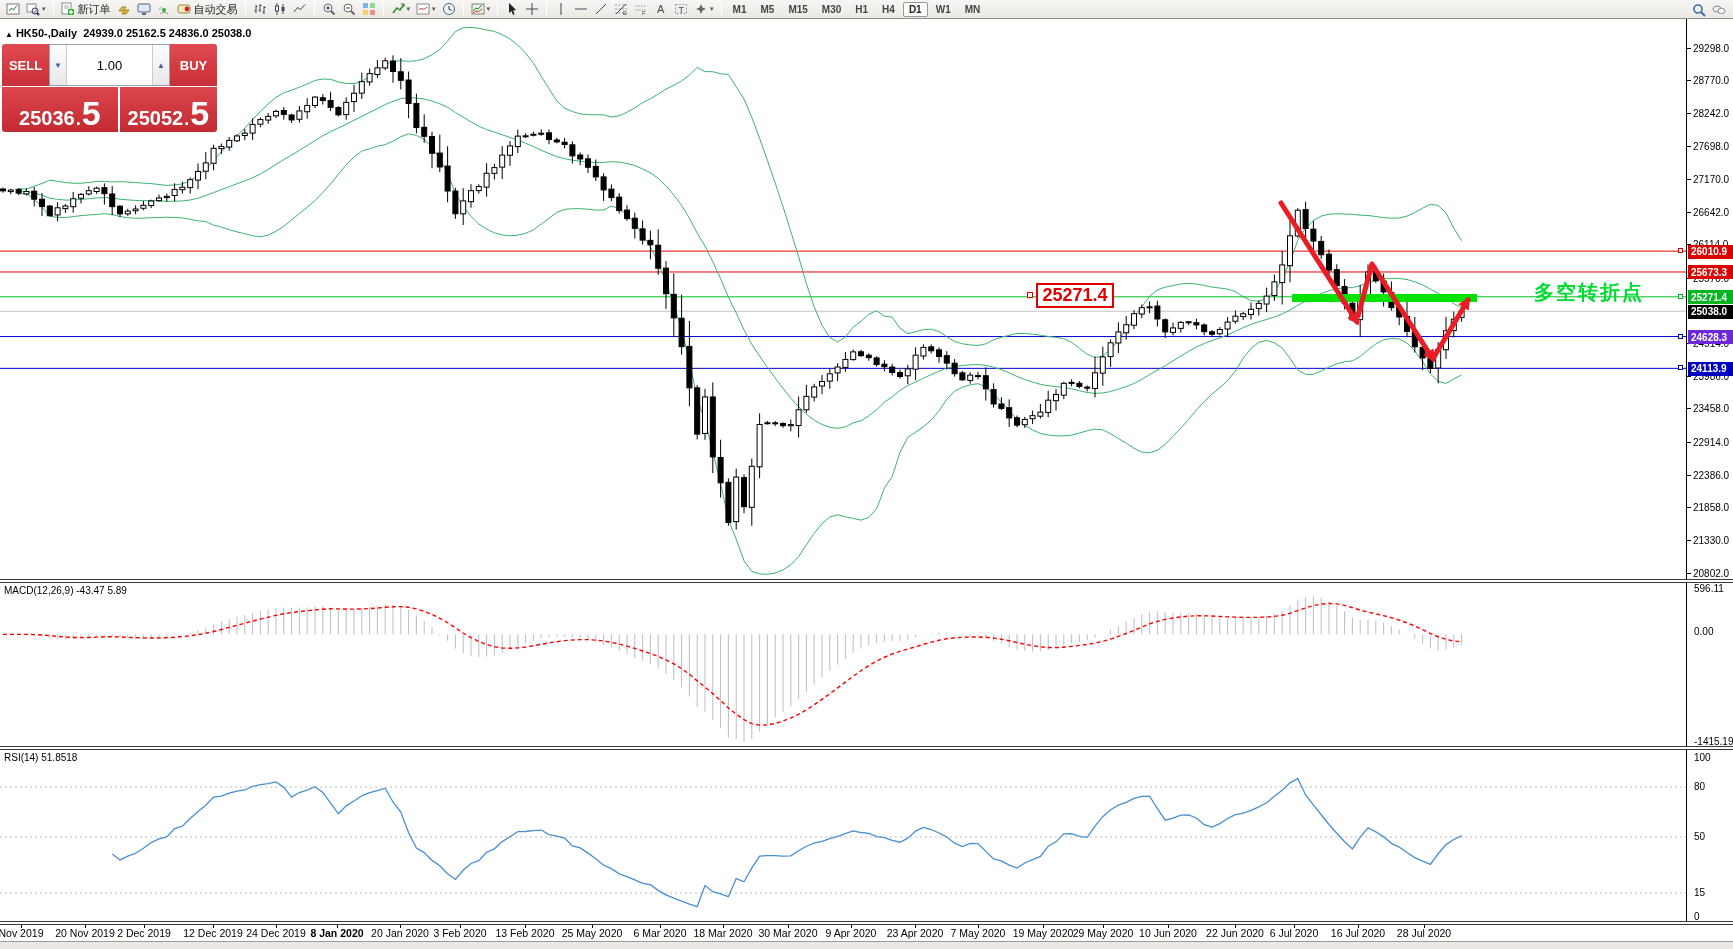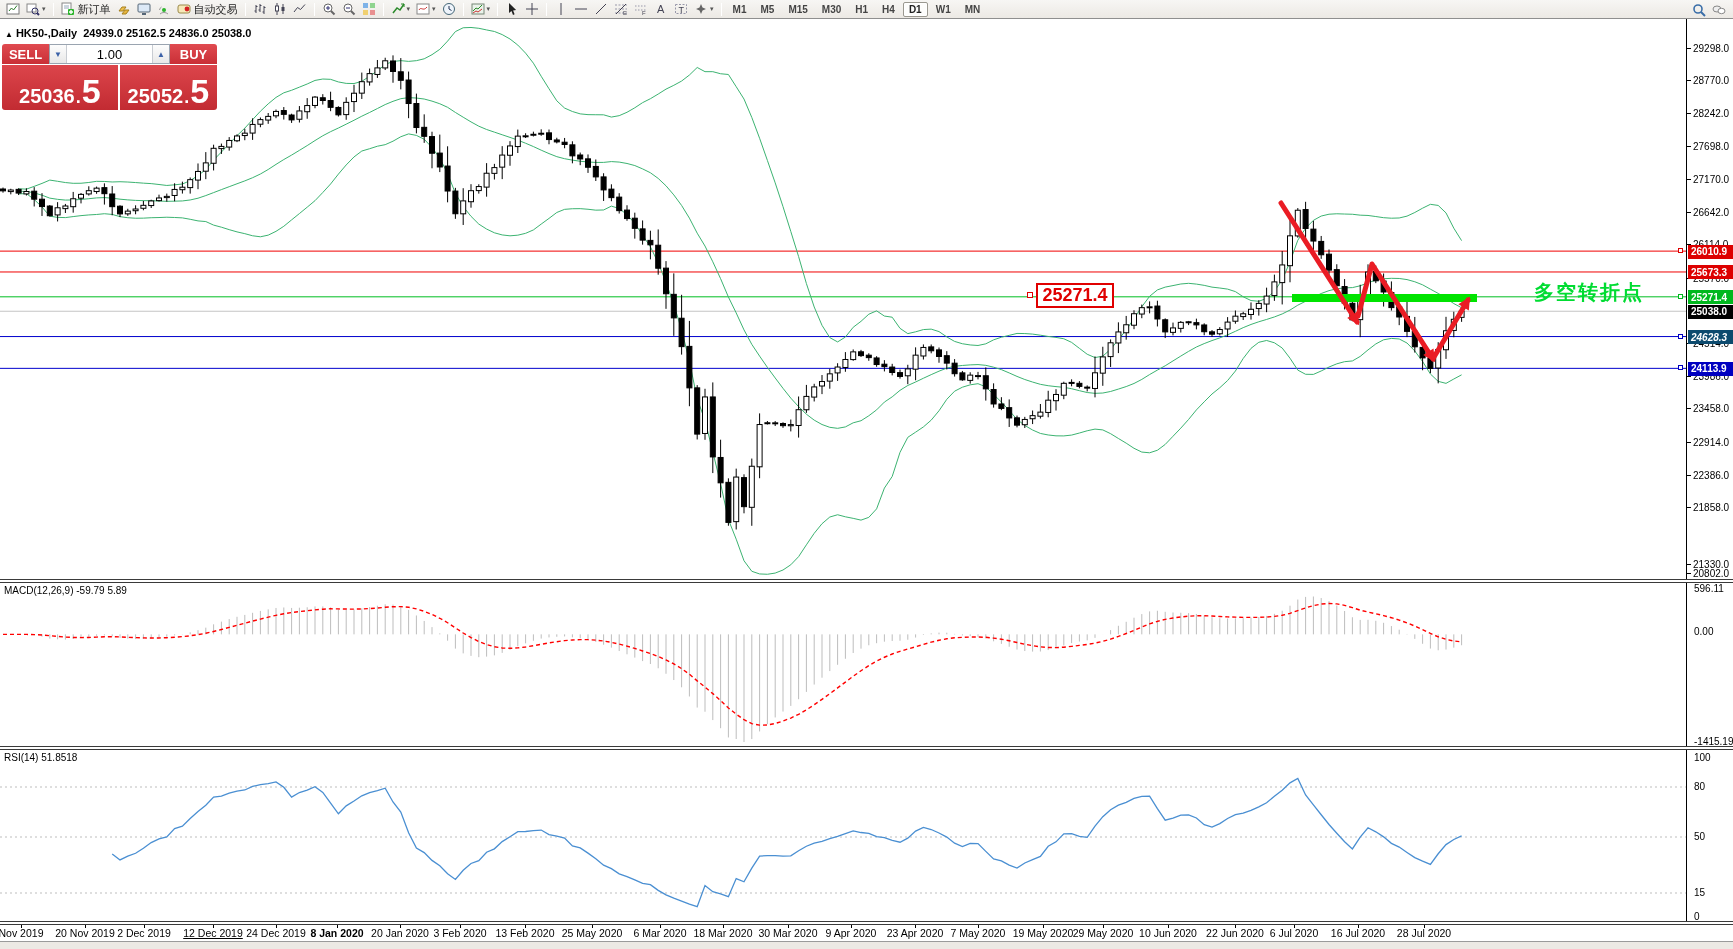--- a/index.html
+++ b/index.html
@@ -33,21 +33,21 @@
   #chart-title{position:absolute;left:5px;top:27px;font-size:11px;font-weight:bold;color:#000;z-index:8;}
   #chart-title .tri{font-size:8px;margin-right:3px;}
   #annotation-box{position:absolute;left:1036px;top:283px;width:78px;height:25px;border:2px solid #e00000;background:#fff;
                   color:#e00000;font-size:18px;font-weight:bold;display:flex;align-items:center;justify-content:center;z-index:8;}
   #annotation-marker{position:absolute;left:1027px;top:292px;width:6px;height:6px;border:1px solid #e00000;background:#fff;z-index:8;}
   #cn-note{position:absolute;left:1534px;top:279px;font-size:20px;font-weight:bold;color:#00dc32;letter-spacing:2px;z-index:8;white-space:nowrap;}
   #ind-label-macd{position:absolute;left:4px;top:585px;font-size:10px;color:#000;z-index:8;}
   #ind-label-rsi{position:absolute;left:4px;top:752px;font-size:10px;color:#000;z-index:8;}
   
   #trade-panel{position:absolute;left:2px;top:44px;width:215px;z-index:9;font-weight:bold;}
-  #tp-row1{display:flex;height:20px;}
+  #tp-row1{display:flex;height:42px;}
   .tp-btn{background:linear-gradient(#e04a50,#c92f36);color:#fff;font-size:13px;display:flex;align-items:center;justify-content:center;}
   #tp-sell{width:47px;border-radius:3px 0 0 0;}
   #tp-buy{width:47px;border-radius:0 3px 0 0;}
   #tp-stepper{flex:1;display:flex;background:#fff;border:1px solid #9aa4b0;}
   .tp-step-btn{width:17px;display:flex;align-items:center;justify-content:center;color:#3c62a8;font-size:8px;background:linear-gradient(#fdfdfd,#e8e8e8);}
   #tp-step-dn{border-right:1px solid #c8ccd2;}
   #tp-step-up{border-left:1px solid #c8ccd2;}
   #tp-volume{flex:1;display:flex;align-items:center;justify-content:center;font-size:13px;font-weight:normal;color:#000;}
   #tp-row2{display:flex;height:45px;margin-top:1px;}
   .tp-price{background:linear-gradient(#dc454b,#c22b32);color:#fff;display:flex;align-items:flex-end;justify-content:center;padding-bottom:4px;}
@@ -911,21 +911,21 @@
         <line x1="1414.8" y1="634.3462089196042" x2="1414.8" y2="638.8887329205794" stroke="#bdbdbd" stroke-width="1"></line>
         <line x1="1422.6" y1="634.3462089196042" x2="1422.6" y2="643.7912366765695" stroke="#bdbdbd" stroke-width="1"></line>
         <line x1="1430.3999999999999" y1="634.3462089196042" x2="1430.3999999999999" y2="648.5762338517848" stroke="#bdbdbd" stroke-width="1"></line>
         <line x1="1438.2" y1="634.3462089196042" x2="1438.2" y2="650.2715401052416" stroke="#bdbdbd" stroke-width="1"></line>
         <line x1="1446" y1="634.3462089196042" x2="1446" y2="649.5540723179652" stroke="#bdbdbd" stroke-width="1"></line>
         <line x1="1453.8" y1="634.3462089196042" x2="1453.8" y2="647.6755596153711" stroke="#bdbdbd" stroke-width="1"></line>
         <line x1="1461.6" y1="634.3462089196042" x2="1461.6" y2="645.2511859910487" stroke="#bdbdbd" stroke-width="1"></line>
       </g>
       <polyline points="3,634.3462089196042 10.8,634.3299120813846 18.6,634.364836032189 26.4,634.3982876838622 34.2,634.5822986486759 42,634.9975860977484 49.8,635.7171903875292 57.6,636.4281870759576 65.4,637.0563326867458 73.2,637.4491169640972 81,637.5795282902658 88.8,637.457850109826 96.6,637.1268525309875 104.39999999999999,636.785807545098 112.2,636.7095361009282 120,636.9419303740405 127.8,637.2943917960698 135.6,637.6548308693214 143.4,637.9203500461041 151.2,638.0171448547877 159,637.9354522987925 166.79999999999998,637.7061180291232 174.6,637.2504053006248 182.4,636.6257174401175 190.2,635.7722181754211 198,634.6532369596167 205.79999999999998,633.2552050207556 213.6,631.4674857711955 221.4,629.4982554186004 229.2,627.4109670671146 237,625.2852148995474 244.79999999999998,623.2116071115664 252.6,621.131020998426 260.4,619.0888824471876 268.2,617.1490285688885 276,615.3153028371867 283.8,613.7456323919565 291.59999999999997,612.5810513235225 299.4,611.6026824970296 307.2,610.7370131092241 315,609.8723309426562 322.8,609.1775852874194 330.59999999999997,608.8188561158436 338.4,608.8972268216801 346.2,609.0550282890586 354,609.1300874363438 361.8,608.9769618316443 369.59999999999997,608.5858405485204 377.4,608.0108733683643 385.2,607.2691964475008 393,606.7363830931776 400.8,606.6016462503629 408.59999999999997,607.2490296819075 416.4,608.8926428548793 424.2,611.307440062249 432,614.468594799877 439.8,618.2510886251849 447.59999999999997,622.740411035059 455.4,627.9163958215277 463.2,633.0100639442048 471,637.5853451982749 478.8,641.5058655609561 486.59999999999997,644.5286249220874 494.4,646.6948702724897 502.2,647.9329202179913 510,648.311610950463 517.8,647.9045031957398 525.6,646.9883538818951 533.4,645.7422322443167 541.1999999999999,644.3080037635148 549,642.934254724225 556.8,641.6975358078156 564.6,640.6458665872319 572.4,639.9776039669954 580.1999999999999,639.6339827818539 588,639.6649161828946 595.8,640.1089891753819 603.6,641.0348993493841 611.4,642.352973904037 619.1999999999999,644.0887001556465 627,646.1306909423912 634.8,648.4250891373588 642.6,650.9604370431904 650.4,653.5690596420968 658.1999999999999,656.509928033118 666,659.96260169249 673.8,663.9776556428079 681.6,668.6397436329707 689.4,674.2062915714512 697.1999999999999,680.8782263480307 705,687.0469594818303 712.8,693.6512315214937 720.6,700.5633848713038 728.4,707.9436683417591 736.1999999999999,714.1596042282777 744,719.7276833826221 751.8,723.5983326048965 759.6,725.1674903886706 767.4,724.9687117142018 775.1999999999999,723.4674365310257 783,721.0823081476467 790.8,718.0491659560906 798.6,714.2817927678938 806.4,709.8043859778479 814.1999999999999,704.7554529455184 822,699.3456953005096 829.8,693.6915738602379 837.6,687.9097733180182 845.4,682.0788878854884 853.1999999999999,676.2623526024614 861,670.7386937547257 868.8,665.6453747530038 876.6,661.1550296275888 884.4,657.2591508843625 892.1999999999999,654.0045601451282 900,651.3562094465852 907.8,649.0376502214884 915.6,646.7397901891168 923.4,644.3935186734966 931.1999999999999,642.1836653910052 939,640.2705216928242 946.8,638.762647295184 954.6,637.7885744455112 962.4,637.3144855628889 970.1999999999999,637.0778279710188 978,637.0053199137419 985.8,637.2978311564304 993.6,638.098072506749 1001.4,639.2543165124952 1009.1999999999999,640.7519086043093 1017,642.5139026740306 1024.8,644.2174073317365 1032.6,645.6966482535588 1040.3999999999999,646.8620676324421 1048.2,647.5027941589011 1056,647.6374761310565 1063.8,647.1954030285863 1071.6,646.3809371261165 1079.3999999999999,645.4145938669847 1087.2,644.401484130539 1095,643.0952108680073 1102.8,641.3372812459052 1110.6,639.0911689143762 1118.3999999999999,636.4298957044018 1126.2,633.5000330189429 1134,630.3377255871158 1141.8,627.0838585083704 1149.6,623.9421773760531 1157.3999999999999,621.3018562877027 1165.2,619.4012168212685 1173,618.01892590057 1180.8,616.9604316659954 1188.6,616.1876351540941 1196.3999999999999,615.7382419985938 1204.2,615.693741404734 1212,615.9972295620397 1219.8,616.4510367484593 1227.6,616.8688416597536 1235.3999999999999,617.1639944508933 1243.2,617.358216384533 1251,617.4281213275148 1258.8,617.337721635112 1266.6,617.0452004814267 1274.3999999999999,616.3976381769464 1282.2,615.264606146729 1290,613.3504740827461 1297.8,610.584884927592 1305.6,607.8480465016876 1313.3999999999999,605.5836834079923 1321.2,604.0730006958237 1329,603.4888088849985 1336.8,603.8963980860864 1344.6,605.3196302654636 1352.3999999999999,607.7053200489811 1360.2,610.1425942646304 1368,612.0750190575068 1375.8,613.8147417389549 1383.6,615.6121976642089 1391.3999999999999,617.705063247788 1399.2,620.098645079322 1407,622.8743502036003 1414.8,626.0772267469962 1422.6,629.6200287329108 1430.3999999999999,633.4112697566856 1438.2,636.7833238263968 1446,639.3374735247105 1453.8,641.0050907428426 1461.6,641.8543097924838" fill="none" stroke="#ff0000" stroke-width="1.4" stroke-dasharray="4,3"></polyline>
     </svg>
-  <div id="ind-label-macd">MACD(12,26,9) -59.79 5.89</div>
+  <div id="ind-label-macd">MACD(12,26,9) -43.47 5.89</div>
 
   <svg id="rsi-svg" class="panel-svg" style="top:750px" width="1686" height="171" viewBox="0 750 1686 171">
       <line x1="0" y1="787" x2="1686" y2="787" stroke="#bdbdbd" stroke-width="1" stroke-dasharray="2,3"></line>
       <line x1="0" y1="837" x2="1686" y2="837" stroke="#bdbdbd" stroke-width="1" stroke-dasharray="2,3"></line>
       <line x1="0" y1="893" x2="1686" y2="893" stroke="#bdbdbd" stroke-width="1" stroke-dasharray="2,3"></line>
       <polyline points="112.2,854.084723339262 120,859.9480492327447 127.8,856.167092716752 135.6,853.2714667128338 143.4,848.264480939068 151.2,842.5858356768713 159,838.8593082171561 166.79999999999998,836.8484707895752 174.6,828.6443672120538 182.4,826.1920107038494 190.2,818.5179059291705 198,811.4728178654696 205.79999999999998,805.2887148046947 213.6,797.0136665365227 221.4,796.0863706368656 229.2,793.23743442053 237,791.2134973768415 244.79999999999998,789.9820205209213 252.6,786.4474251587623 260.4,784.6857709181796 268.2,783.5600498184386 276,781.875035562884 283.8,787.2808004228768 291.59999999999997,797.1026647711252 299.4,792.5494407352608 307.2,790.129073726295 315,786.7150872177824 322.8,792.4718604047789 330.59999999999997,803.2427325517251 338.4,813.8288610551729 346.2,805.8588959498975 354,801.0166554528776 361.8,795.8105189463467 369.59999999999997,792.6507361879724 377.4,790.5746213804707 385.2,788.1547903124846 393,801.9767915853056 400.8,812.0262752527443 408.59999999999997,832.8004883183974 416.4,848.0088802044077 424.2,852.5916177047529 432,860.394800575473 439.8,865.821565696502 447.59999999999997,873.647613099314 455.4,879.484340971396 463.2,870.2742591257287 471,863.4537399705964 478.8,860.7163575558534 486.59999999999997,852.2486537700408 494.4,848.8423828373716 502.2,841.5993496581443 510,836.6816600838077 517.8,831.6616180624635 525.6,831.4819250397426 533.4,830.6554154798628 541.1999999999999,830.0575387326976 549,834.5170515923807 556.8,836.1725251443905 564.6,838.0401875910421 572.4,845.8907457219472 580.1999999999999,847.9184814718883 588,853.130700951879 595.8,858.6475654824484 603.6,865.156552738007 611.4,868.6076872544438 619.1999999999999,873.8197682189611 627,876.665871225763 634.8,879.9107489767754 642.6,883.4292494319664 650.4,884.7335560387525 658.1999999999999,890.333334467465 666,894.8415817103753 673.8,898.0982566950828 681.6,901.0950269353767 689.4,904.2245864440309 697.1999999999999,906.6773876816775 705,885.4938752445557 712.8,891.7464028324391 720.6,893.8819671722608 728.4,896.7046094240729 736.1999999999999,878.5477839179878 744,881.7888606746764 751.8,868.1426971962275 759.6,856.1133492900551 767.4,855.6140719274922 775.1999999999999,855.6302469520846 783,856.1954811339951 790.8,855.8312886757532 798.6,850.698932205268 806.4,846.2380417472937 814.1999999999999,843.090912240648 822,841.2853379415849 829.8,838.6344388071251 837.6,836.2658376716591 845.4,833.6195261053671 853.1999999999999,830.9339092785146 861,832.5202099827077 868.8,833.4144333541594 876.6,836.5561750976333 884.4,837.543749612072 892.1999999999999,840.3429930084674 900,842.2506408634565 907.8,838.1392422741604 915.6,831.1290209194702 923.4,827.4617682397608 931.1999999999999,829.5124958540428 939,833.0300666922126 946.8,837.0799854696731 954.6,843.179834188477 962.4,846.5369228598371 970.1999999999999,843.3211484761482 978,843.6005737706729 985.8,851.3468209703788 993.6,858.8685394602838 1001.4,860.8983457519537 1009.1999999999999,865.0995421595125 1017,868.0802112199011 1024.8,862.9600655708479 1032.6,859.5544521626399 1040.3999999999999,856.3869198765385 1048.2,846.2676904250242 1056,841.8419863988566 1063.8,833.832251375402 1071.6,833.6647289041359 1079.3999999999999,836.3242648117036 1087.2,837.2751820503535 1095,826.2053811412795 1102.8,816.7048520724928 1110.6,809.7974377850937 1118.3999999999999,805.2025753692691 1126.2,802.3936381963907 1134,798.4192634630584 1141.8,796.3840628993562 1149.6,796.0839537363796 1157.3999999999999,808.6911517184075 1165.2,820.2151372569981 1173,818.1015627061379 1180.8,815.1677546076432 1188.6,814.8342265177791 1196.3999999999999,817.975649539732 1204.2,824.6477913989838 1212,827.0140090692827 1219.8,823.5791567277336 1227.6,818.4858216281119 1235.3999999999999,814.6849456140785 1243.2,813.1744424663921 1251,810.3550783415855 1258.8,806.8370603412841 1266.6,802.8227149986972 1274.3999999999999,796.2229277808899 1282.2,790.1420681354905 1290,782.8388509883257 1297.8,778.43837987255 1305.6,795.0145820778965 1313.3999999999999,804.9701761603189 1321.2,814.7690633056675 1329,824.5200787405752 1336.8,833.2421091537151 1344.6,841.7669042555916 1352.3999999999999,848.9721090406604 1360.2,837.0828328370395 1368,827.7271139529809 1375.8,831.7988706204414 1383.6,836.8356984745046 1391.3999999999999,843.3702350814051 1399.2,847.071062999554 1407,852.4196133852687 1414.8,857.6553459936662 1422.6,861.1679428697646 1430.3999999999999,864.3580443597464 1438.2,853.7601418947949 1446,844.6009712241062 1453.8,839.4562340818889 1461.6,835.9623928961114" fill="none" stroke="#4a8fd2" stroke-width="1.3"></polyline>
     </svg>
   <div id="ind-label-rsi">RSI(14) 51.8518</div>
 
   <div id="price-axis">
@@ -978,56 +978,56 @@
         <span class="txt">22914.0</span>
       </div>
       <div class="axis-tick" style="top: 450.119px;">
         <span class="dash"></span>
         <span class="txt">22386.0</span>
       </div>
       <div class="axis-tick" style="top: 482.746px;">
         <span class="dash"></span>
         <span class="txt">21858.0</span>
       </div>
-      <div class="axis-tick" style="top: 515.373px; margin-top: 24px;">
+      <div class="axis-tick" style="top: 515.373px;">
         <span class="dash"></span>
         <span class="txt">21330.0</span>
       </div>
       <div class="axis-tick" style="top: 548px;">
         <span class="dash"></span>
         <span class="txt">20802.0</span>
       </div>
       <div class="line-label" style="top: 225.622px; background: rgb(221, 0, 0);">26010.9</div>
       <div class="line-marker" style="left: -9px; top: 229.122px; border: 1px solid rgb(221, 0, 0);"></div>
       <div class="line-label" style="top: 246.484px; background: rgb(221, 0, 0);">25673.3</div>
       <div class="line-label" style="top: 271.319px; background: rgb(0, 184, 30);">25271.4</div>
       <div class="line-marker" style="left: -9px; top: 274.819px; border: 1px solid rgb(0, 184, 30);"></div>
       <div class="line-label" style="top: 285.742px; background: rgb(0, 0, 0);">25038.0</div>
-      <div class="line-label" style="top: 311.058px; background: #0c4a6e; font-style: italic;">24628.3</div>
+      <div class="line-label" style="top: 311.058px; background: #6d28d9;">24628.3</div>
       <div class="line-marker" style="left: -9px; top: 314.558px; border: 1px solid rgb(0, 0, 192);"></div>
       <div class="line-label" style="top: 342.845px; background: rgb(0, 0, 192);">24113.9</div>
       <div class="line-marker" style="left: -9px; top: 346.345px; border: 1px solid rgb(0, 0, 192);"></div>
       <div class="ind-axis-label" style="top: 564px;">596.11</div>
       <div class="ind-axis-label" style="top: 607px;">0.00</div>
       <div class="ind-axis-label" style="top: 717px;">-1415.19</div>
       <div class="ind-axis-label" style="top: 733px;">100</div>
       <div class="ind-axis-label" style="top: 762px;">80</div>
       <div class="ind-axis-label" style="top: 812px;">50</div>
       <div class="ind-axis-label" style="top: 868px;">15</div>
       <div class="ind-axis-label" style="top: 892px;">0</div>
     </div>
   <div id="date-axis">
       <div class="date-tick" style="left: 21px;"></div>
       <div class="date-label" style="left: 21px;">Nov 2019</div>
       <div class="date-tick" style="left: 85px;"></div>
       <div class="date-label" style="left: 85px;">20 Nov 2019</div>
       <div class="date-tick" style="left: 144px;"></div>
       <div class="date-label" style="left: 144px;">2 Dec 2019</div>
       <div class="date-tick" style="left: 213px;"></div>
-      <div class="date-label" style="left: 213px; text-decoration: underline;">12 Dec 2019</div>
+      <div class="date-label" style="left: 213px;">12 Dec 2019</div>
       <div class="date-tick" style="left: 276px;"></div>
       <div class="date-label" style="left: 276px;">24 Dec 2019</div>
       <div class="date-tick" style="left: 337px;"></div>
       <div class="date-label" style="left: 337px; font-weight: bold;">8 Jan 2020</div>
       <div class="date-tick" style="left: 400px;"></div>
       <div class="date-label" style="left: 400px;">20 Jan 2020</div>
       <div class="date-tick" style="left: 460px;"></div>
       <div class="date-label" style="left: 460px;">3 Feb 2020</div>
       <div class="date-tick" style="left: 525px;"></div>
       <div class="date-label" style="left: 525px;">13 Feb 2020</div>

